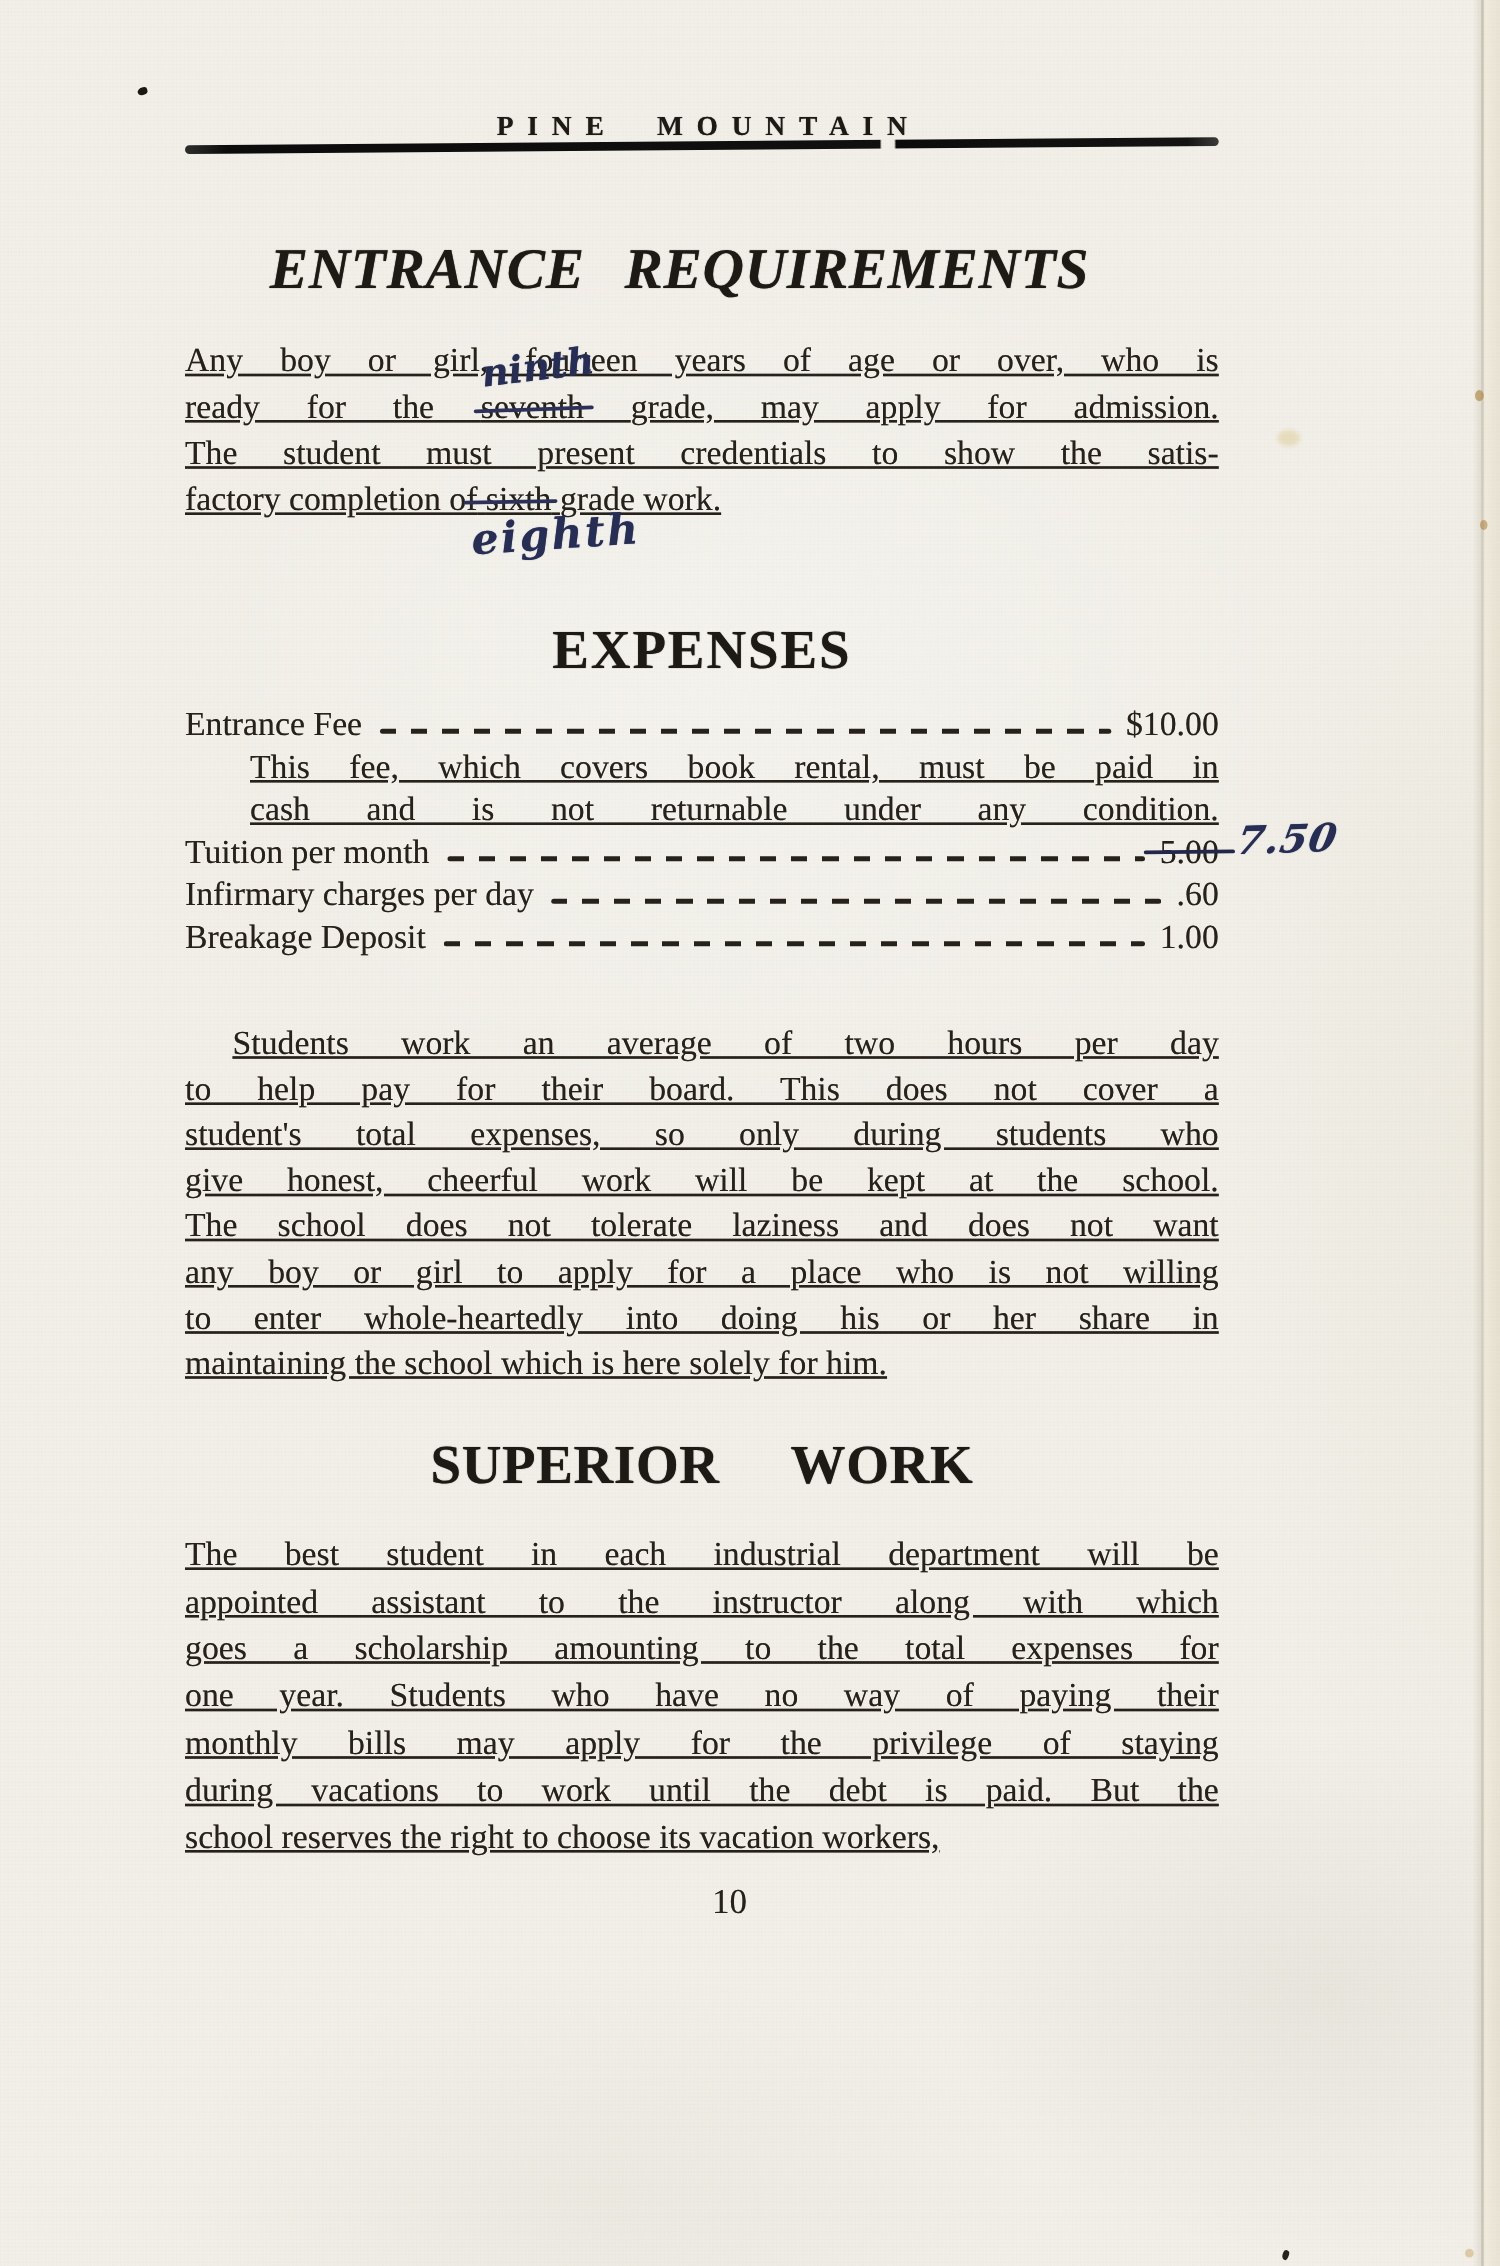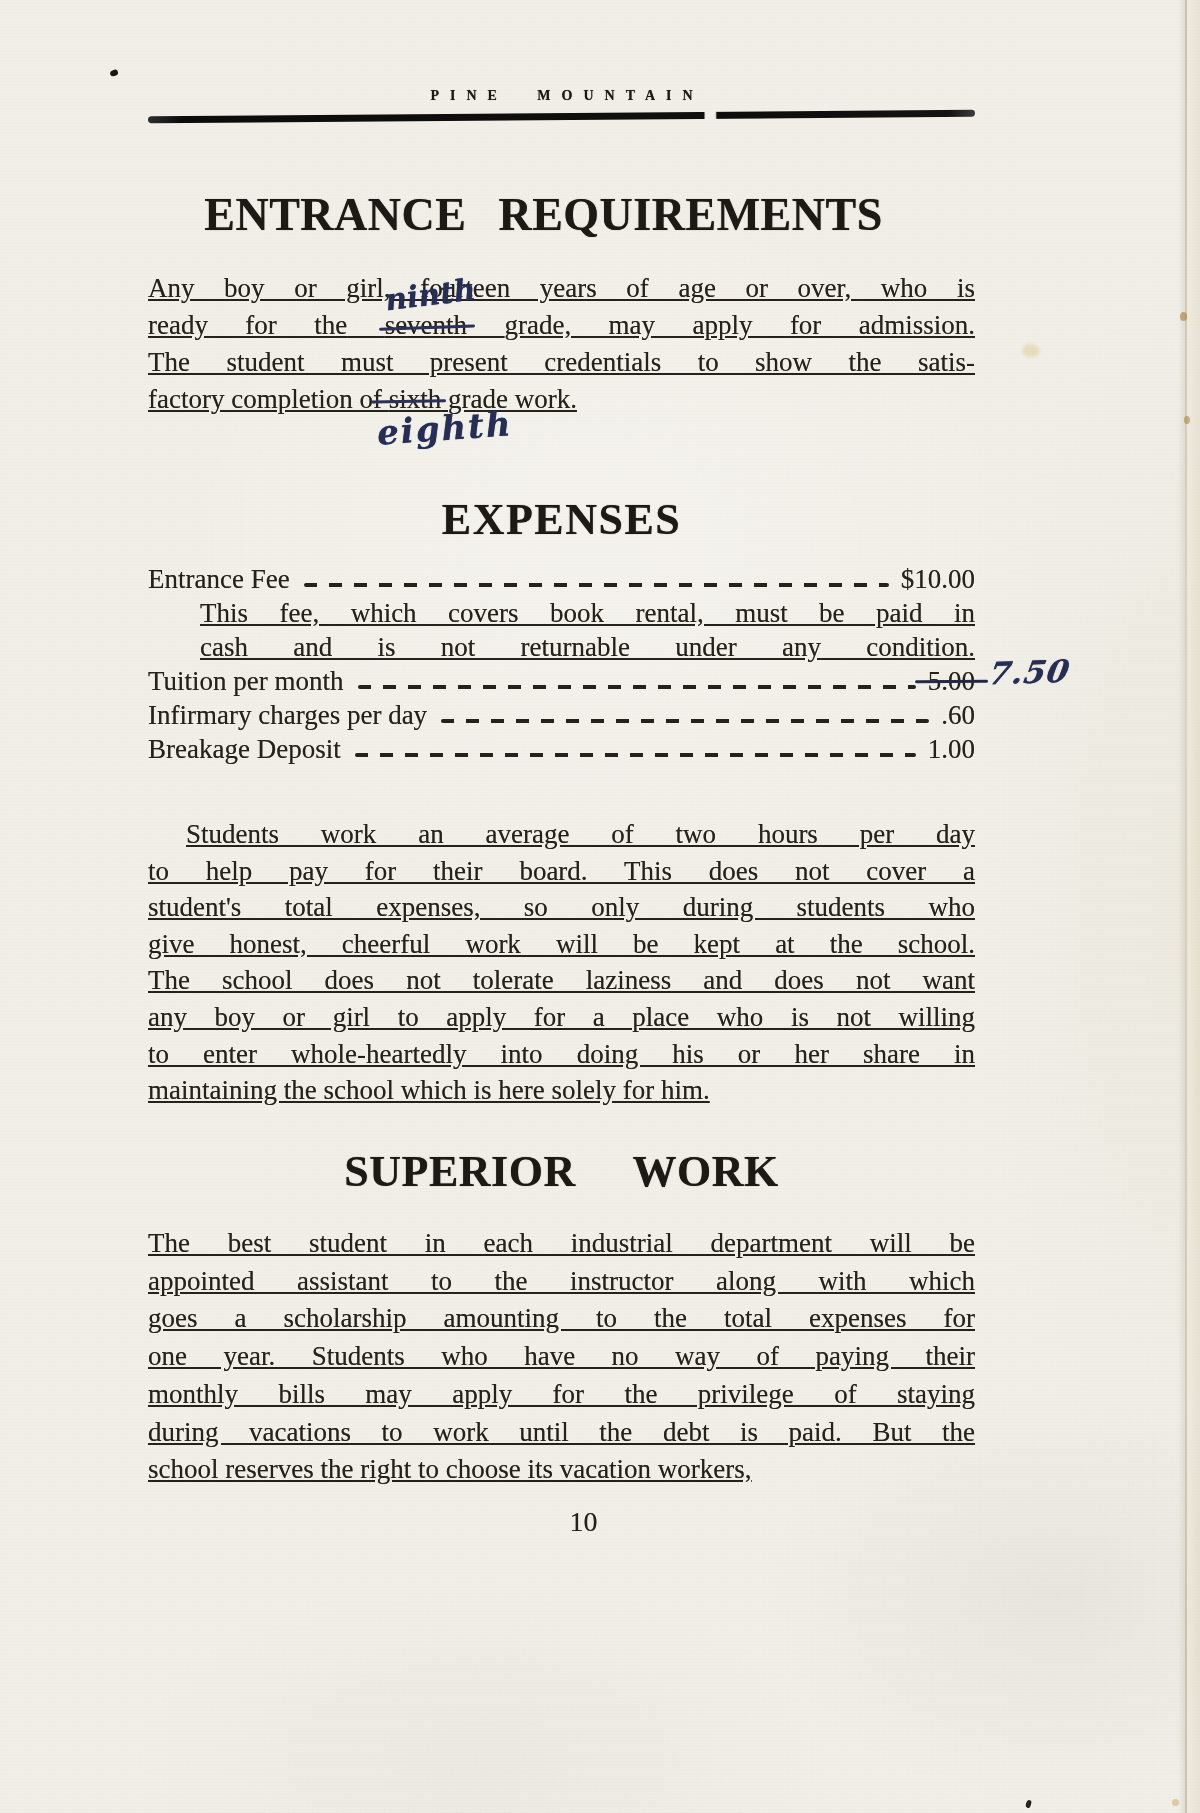--- a/index.html
+++ b/index.html
@@ -18,42 +18,42 @@
     overflow:hidden;
     font-family:"Liberation Serif","DejaVu Serif",serif;
     color:#26221b;
   }
   .txt { text-shadow:0 0 0.5px rgba(40,35,25,0.55); }
 
   
   .masthead {
     position:absolute; top:88px; left:148px; width:827px;
     text-align:center;
-    font-weight:bold; font-size:14px;
+    font-weight:bold; font-size:22px;
     letter-spacing:11px; word-spacing:15px; text-indent:11px;
     color:#1d1a15; text-shadow:0 0 0.7px rgba(25,22,17,0.7);
   }
   .rule {
     position:absolute; top:113px; left:148px; width:827px; height:7px;
     transform:rotate(-0.45deg);
     border-radius:4px;
     background:linear-gradient(90deg,
       rgba(12,12,12,0.85) 0%, #0c0c0c 4%, #101010 67.2%,
       transparent 67.4%, transparent 68.6%,
       #0c0c0c 68.8%, #141414 97%, rgba(15,15,15,0.8) 100%);
   }
 
   
   .heading {
     position:absolute; width:827px; text-align:center;
     font-weight:bold; color:#1d1a15;
     text-shadow:0 0 0.8px rgba(25,22,17,0.75);
     margin:0;
   }
-  .h-entrance { top:188px; left:130px; font-size:46px; word-spacing:20px; letter-spacing:0.5px; }
+  .h-entrance { top:188px; left:130px; font-size:46px; word-spacing:20px; letter-spacing:0.5px;font-style:italic; }
   .h-expenses { top:494px; left:148px; font-size:44px; letter-spacing:1.5px; }
   .h-superior { top:1146px; left:148px; font-size:44px; word-spacing:46px; letter-spacing:0.5px; }
 
   
   .para { position:absolute; left:148px; width:827px; font-size:27px; }
   .para-entrance { top:270px; line-height:37px; }
   .para-work     { top:816px; line-height:36.6px; }
   .para-best     { top:1225px; line-height:37.7px; }
   .jline { text-align:justify; text-align-last:justify;text-decoration:underline; }
   .jline.last { text-align-last:left; }

